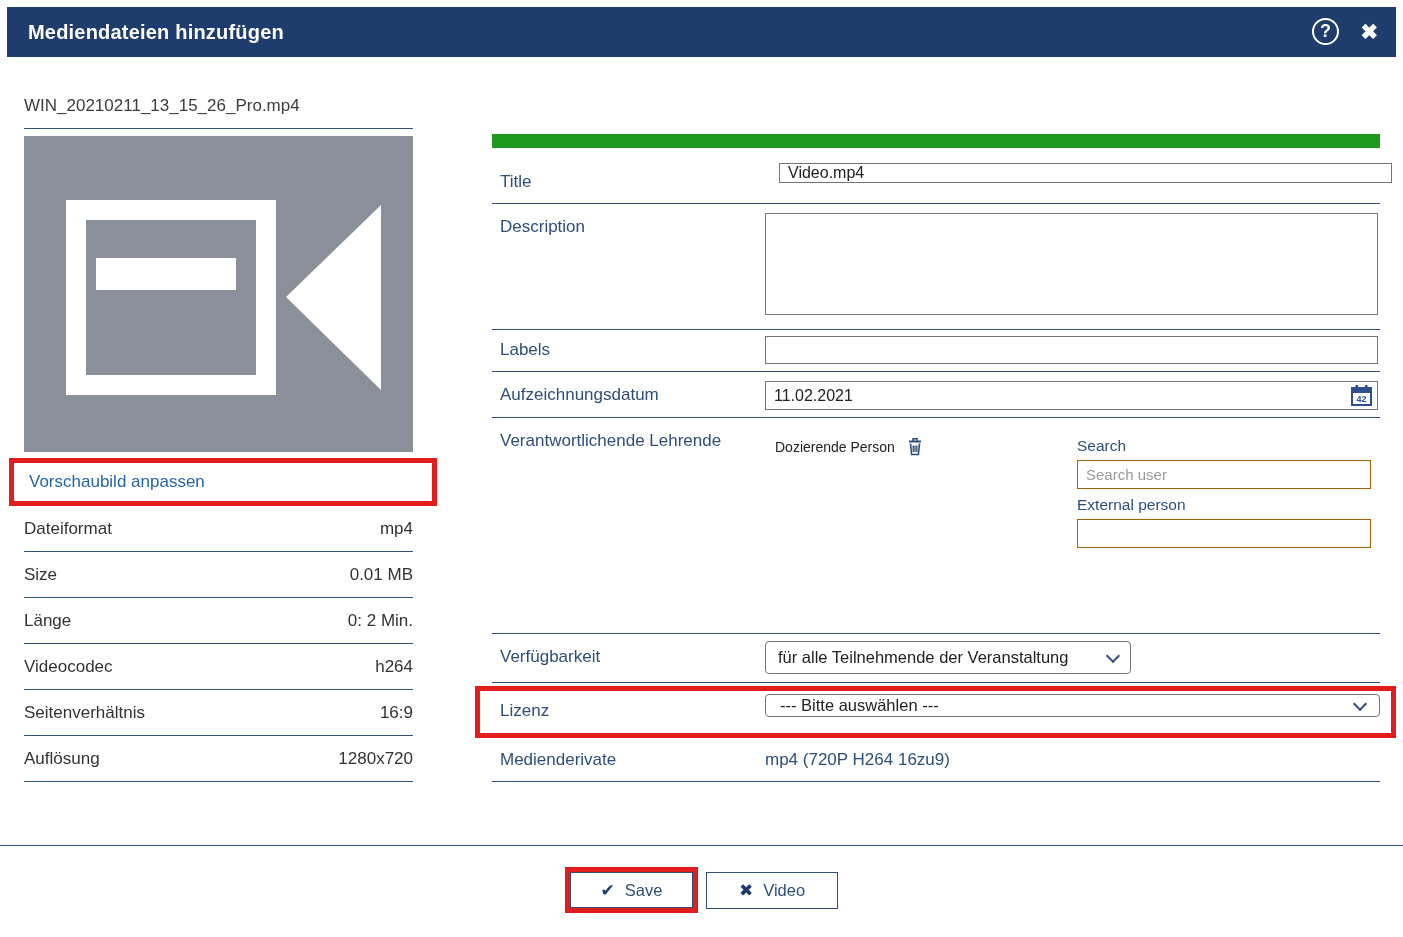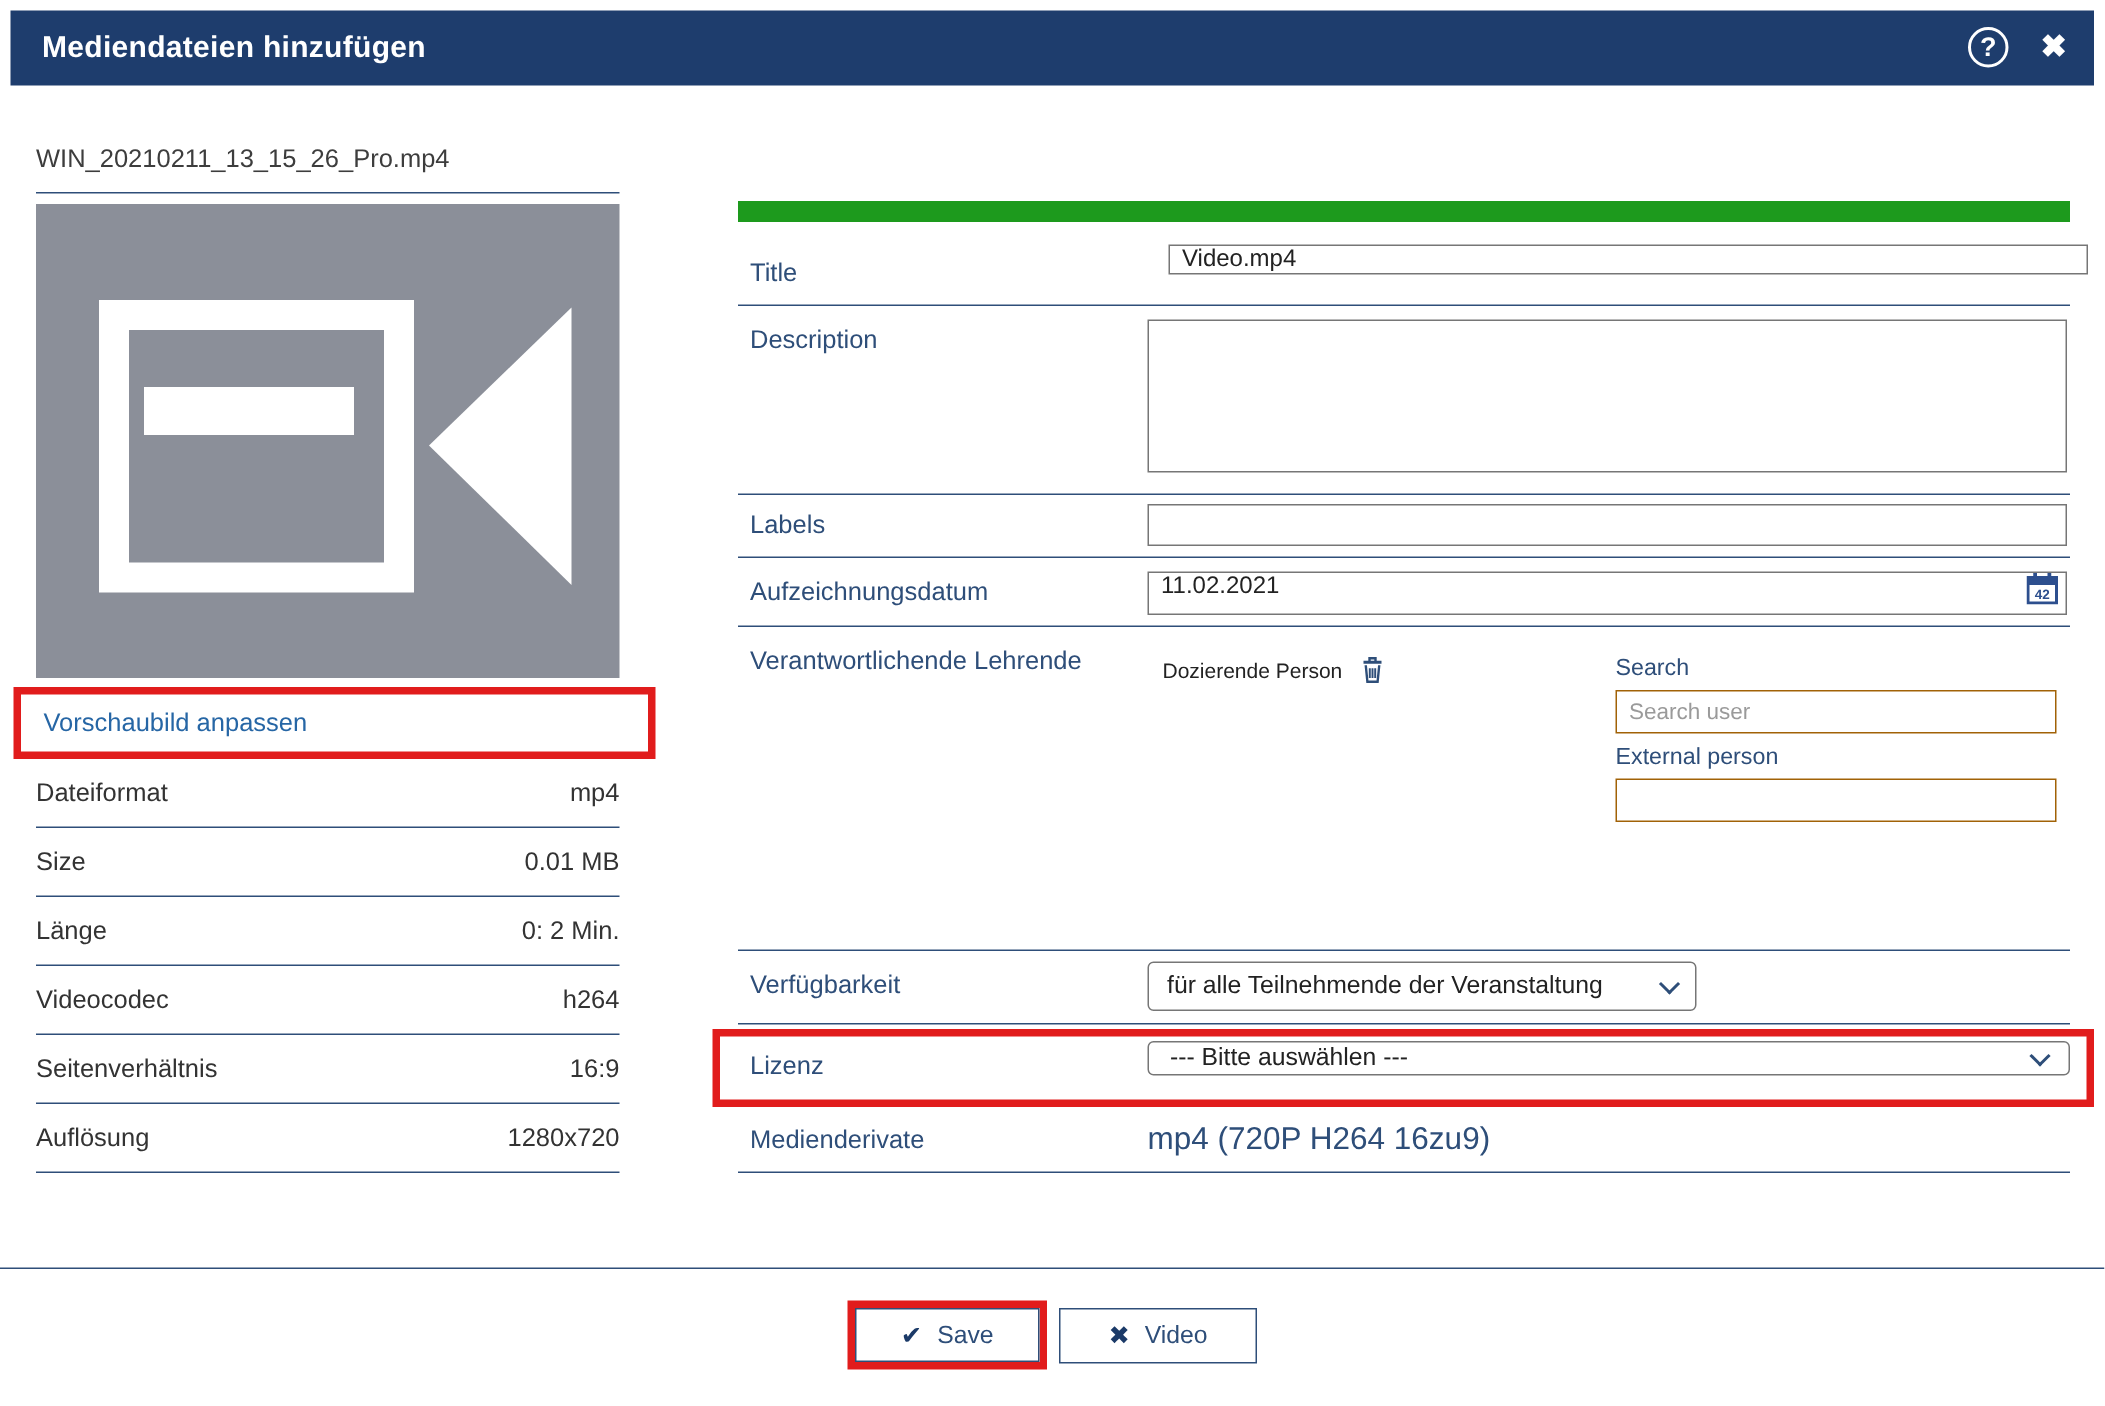--- a/index.html
+++ b/index.html
@@ -30,38 +30,38 @@
 
   
   .progress{position:absolute;left:492px;top:134px;width:888px;height:14px;background:#1d9a1d;}
   .flabel{position:absolute;left:500px;font-size:17px;color:#2e4e79;}
   .tinput{position:absolute;border:1px solid #767676;font-family:"Liberation Sans",sans-serif;
           font-size:16px;color:#222;padding:0 8px;box-sizing:border-box;background:#fff;}
   textarea.tinput{resize:none;padding:6px 8px;}
   input::placeholder{color:#9a9a9a;}
 
   .datefield{position:absolute;left:765px;top:381px;width:613px;height:29px;border:1px solid #767676;
-             box-sizing:border-box;display:flex;justify-content:space-between;
+             box-sizing:border-box;display:flex;align-items:center;justify-content:space-between;
              padding:0 5px 0 8px;background:#fff;}
   .datetext{font-size:16px;color:#222;}
 
   .person-row{position:absolute;left:775px;top:437px;display:flex;align-items:center;gap:12px;
               font-size:14px;color:#222;}
   .sublabel{position:absolute;font-size:15.5px;color:#2e4e79;}
   .subinput{position:absolute;width:294px;height:29px;border:1px solid #a16207;box-sizing:border-box;
             font-family:"Liberation Sans",sans-serif;font-size:15px;color:#222;padding:0 8px;}
 
   .selectbox{position:absolute;border:1px solid #767676;border-radius:4px;background:#fff;
              box-sizing:border-box;display:flex;align-items:center;cursor:pointer;}
   .selectbox .sel-text{font-size:16.5px;color:#222;}
   .chev{position:absolute;width:8px;height:8px;border-right:2px solid #2e4e79;
         border-bottom:2px solid #2e4e79;transform:rotate(45deg);top:50%;margin-top:-7px;}
   .license-redbox{position:absolute;left:475px;top:686px;width:921px;height:52px;
                   border:5px solid #e11c1c;box-sizing:border-box;}
-  .deriv-value{position:absolute;left:765px;top:745px;line-height:30px;font-size:21px;color:#2e4e79;}
+  .deriv-value{position:absolute;left:765px;top:745px;line-height:30px;font-size:17px;color:#2e4e79;}
 
   
   .footer-sep{position:absolute;left:0;top:845px;width:1403px;height:0;border-top:1px solid #2e4e79;}
   .save-redbox{position:absolute;left:565px;top:867px;width:133px;height:46px;
                border:5px solid #e11c1c;box-sizing:border-box;}
   .btn{display:flex;align-items:center;justify-content:center;gap:10px;background:#fff;
        border:1px solid #2e4e79;box-sizing:border-box;cursor:pointer;font-size:16.5px;color:#2e4e79;}
   .btn .glyph{color:#1b3a68;font-size:17px;}
   .save-btn{width:100%;height:100%;}
   .cancel-btn{position:absolute;left:706px;top:872px;width:132px;height:37px;}

